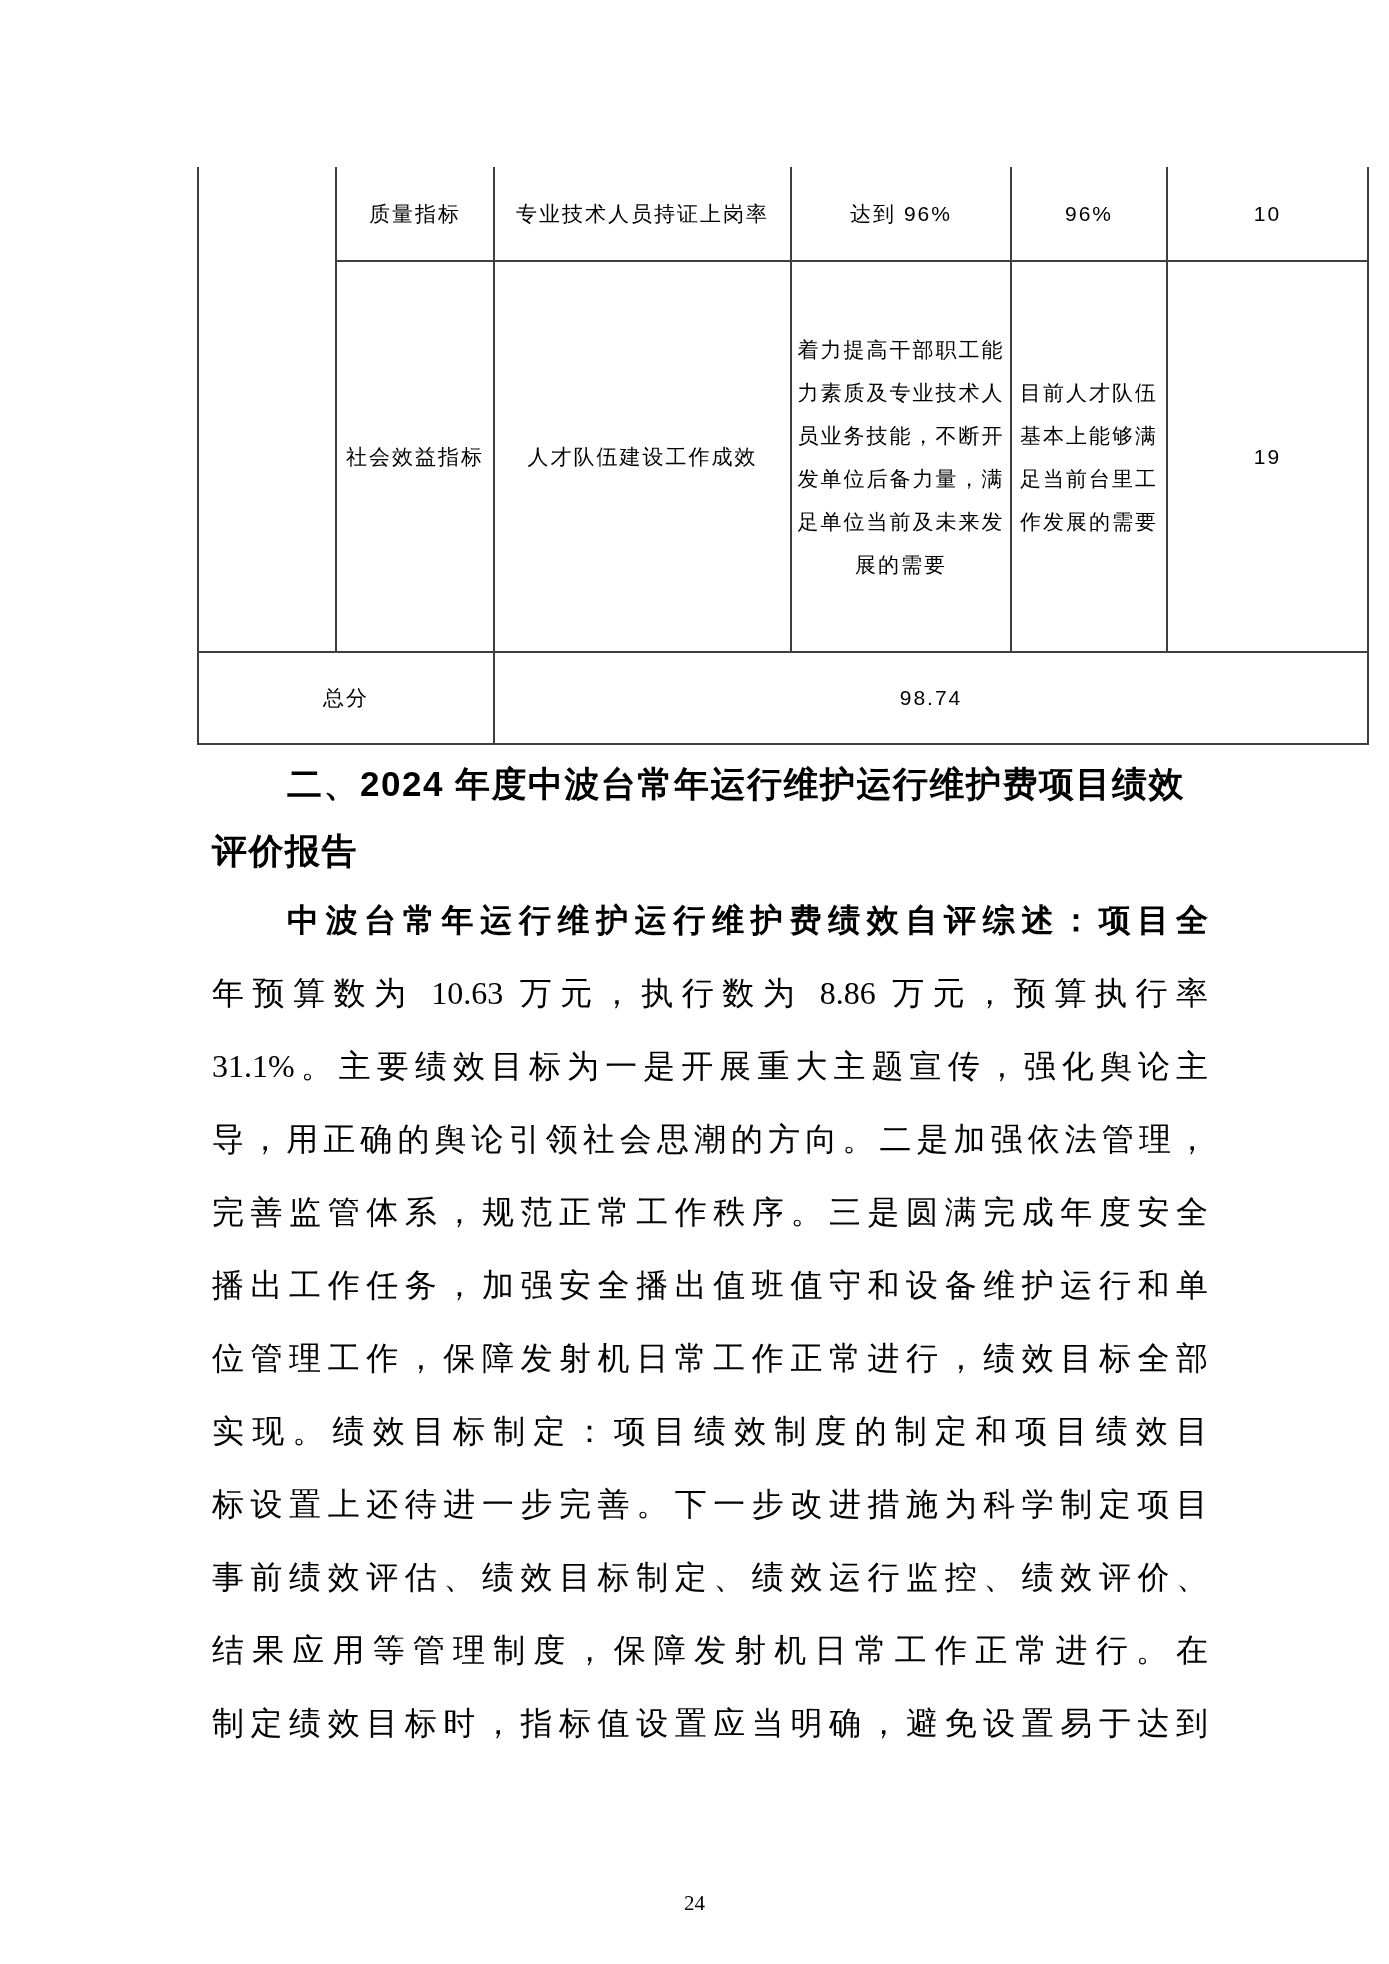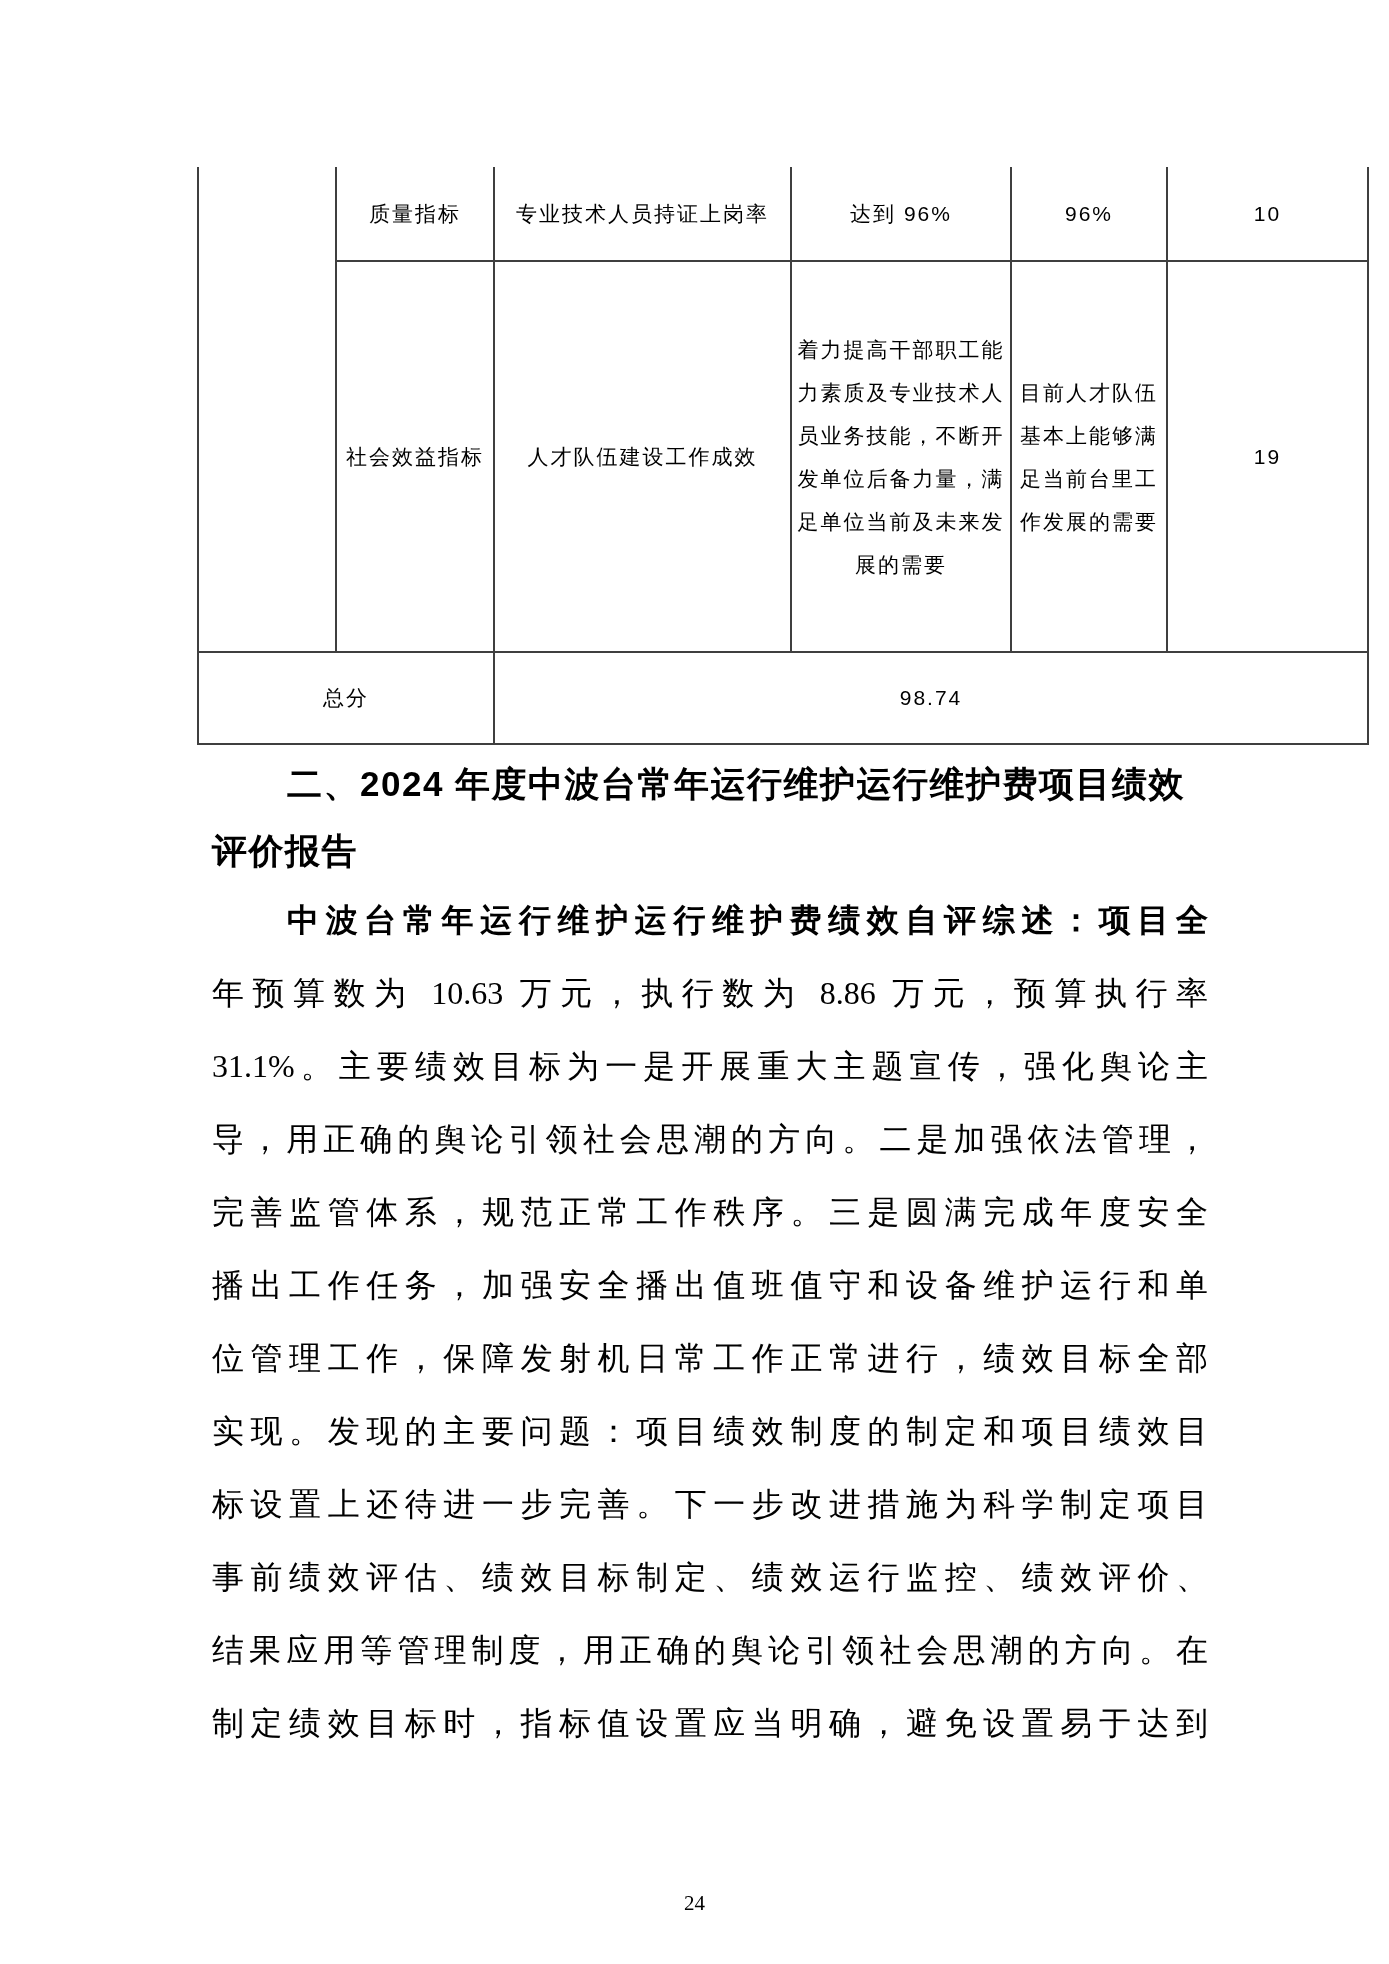--- a/index.html
+++ b/index.html
@@ -128,22 +128,22 @@
   </div>
 
   <div class="body-text">
     <div class="b-line indent">中波台常年运行维护运行维护费绩效自评综述：项目全</div>
     <div class="b-line">年预算数为 10.63 万元，执行数为 8.86 万元，预算执行率</div>
     <div class="b-line">31.1%。主要绩效目标为一是开展重大主题宣传，强化舆论主</div>
     <div class="b-line">导，用正确的舆论引领社会思潮的方向。二是加强依法管理，</div>
     <div class="b-line">完善监管体系，规范正常工作秩序。三是圆满完成年度安全</div>
     <div class="b-line">播出工作任务，加强安全播出值班值守和设备维护运行和单</div>
     <div class="b-line">位管理工作，保障发射机日常工作正常进行，绩效目标全部</div>
-    <div class="b-line">实现。发现的主要问题：项目绩效制度的制定和项目绩效目</div>
+    <div class="b-line">实现。绩效目标制定：项目绩效制度的制定和项目绩效目</div>
     <div class="b-line">标设置上还待进一步完善。下一步改进措施为科学制定项目</div>
     <div class="b-line">事前绩效评估、绩效目标制定、绩效运行监控、绩效评价、</div>
-    <div class="b-line">结果应用等管理制度，用正确的舆论引领社会思潮的方向。在</div>
+    <div class="b-line">结果应用等管理制度，保障发射机日常工作正常进行。在</div>
     <div class="b-line">制定绩效目标时，指标值设置应当明确，避免设置易于达到</div>
   </div>
 
   <div class="page-number">24</div>
 
 </div>
 
 </body></html>

